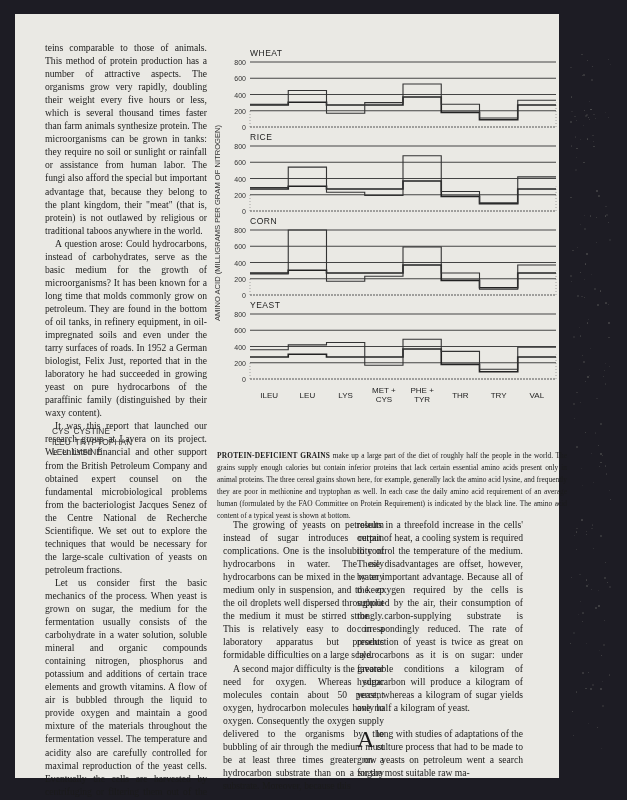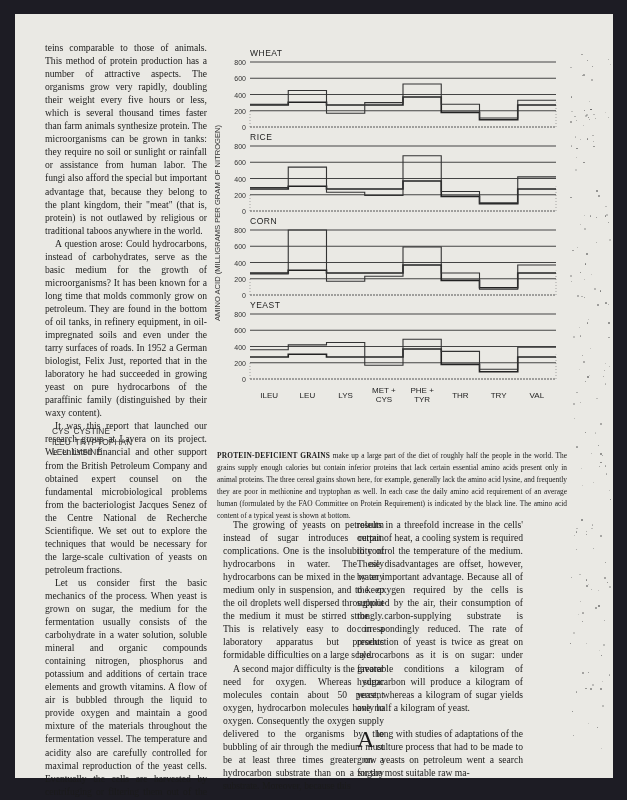--- a/index.html
+++ b/index.html
@@ -1,17 +1,17 @@
 <!DOCTYPE html>
 <html><head>
 <meta charset="utf-8">
 <style>
   html, body { margin:0; padding:0; }
   body { width:627px; height:800px; background:#1d1c24; position:relative; overflow:hidden; font-family:"Liberation Serif", serif; color:#1b1b1b; }
-  .page { position:absolute; left:15px; top:14px; width:598px; height:764px; background:#eae9e4; }
+  .page { position:absolute; left:15px; top:14px; width:544px; height:764px; background:#eae9e4; }
   .col { position:absolute; font-size:9.6px; line-height:13.05px; text-align:justify; }
   .col p { margin:0; text-indent:0; }
   .col p.ind { text-indent:10px; }
   #col1 { left:30px; top:27px; width:162px; }
   #col2 { left:208px; top:443px; width:161px; }
   #col3 { left:342px; top:443px; width:166px; }
   .dropcap { font-size:24px; line-height:20px; float:left; margin:2px 2px 0 0; }
   .chart { position:absolute; left:195px; top:24px; width:355px; height:370px; }
   .legend { position:absolute; font-family:"Liberation Sans", sans-serif; font-size:8.3px; line-height:10.6px; color:#333; letter-spacing:0.1px; }
   .legend span.ab { display:inline-block; margin-right:4px; }

